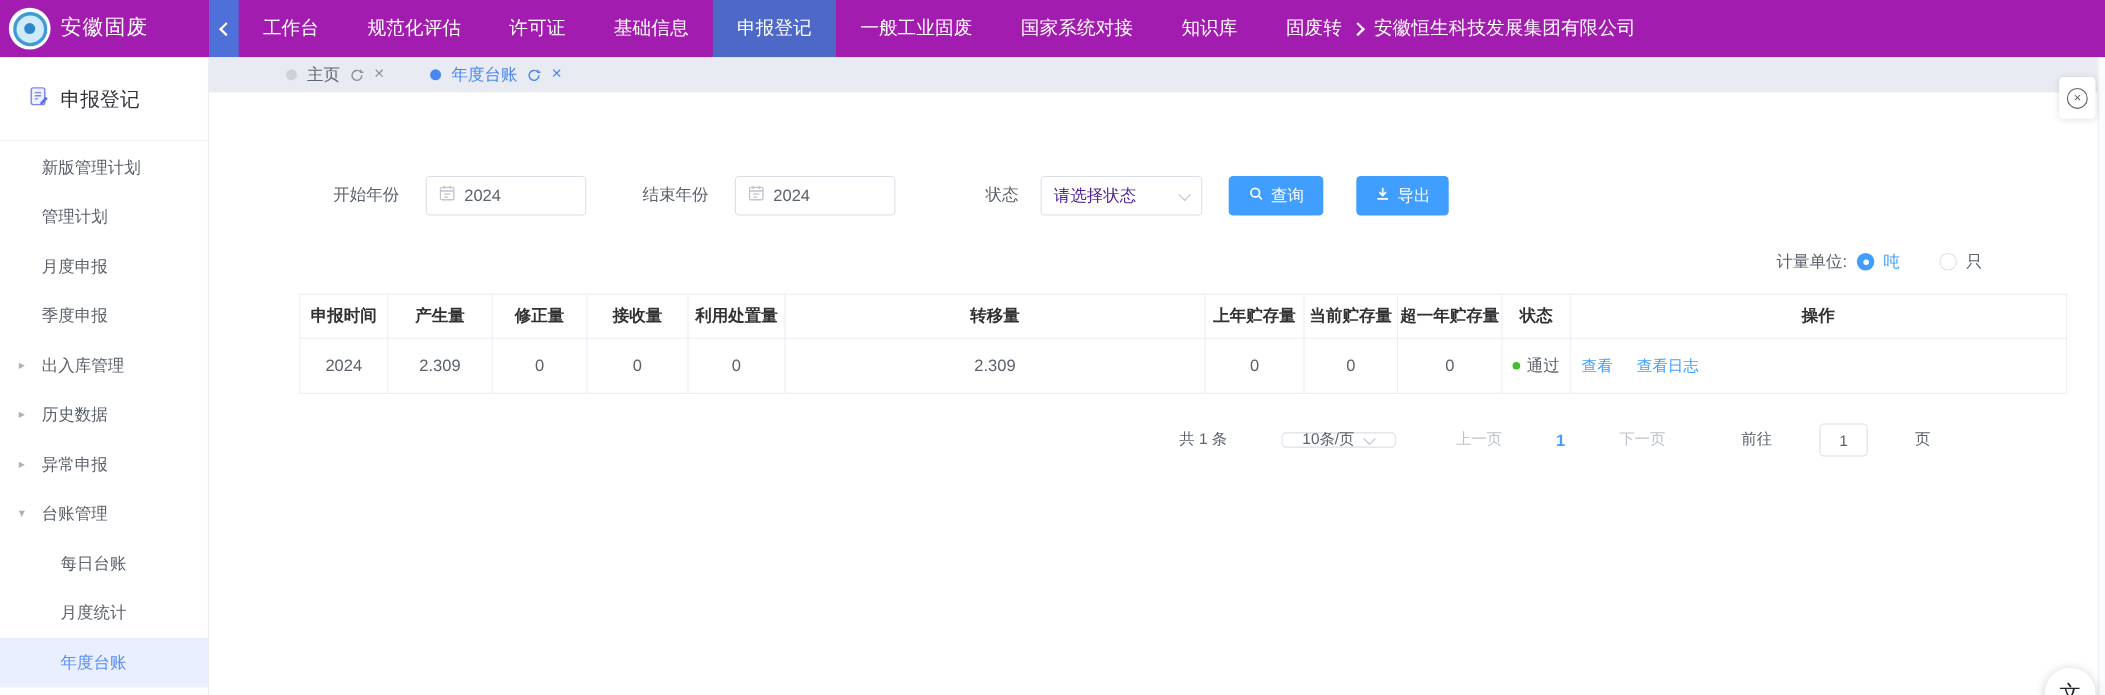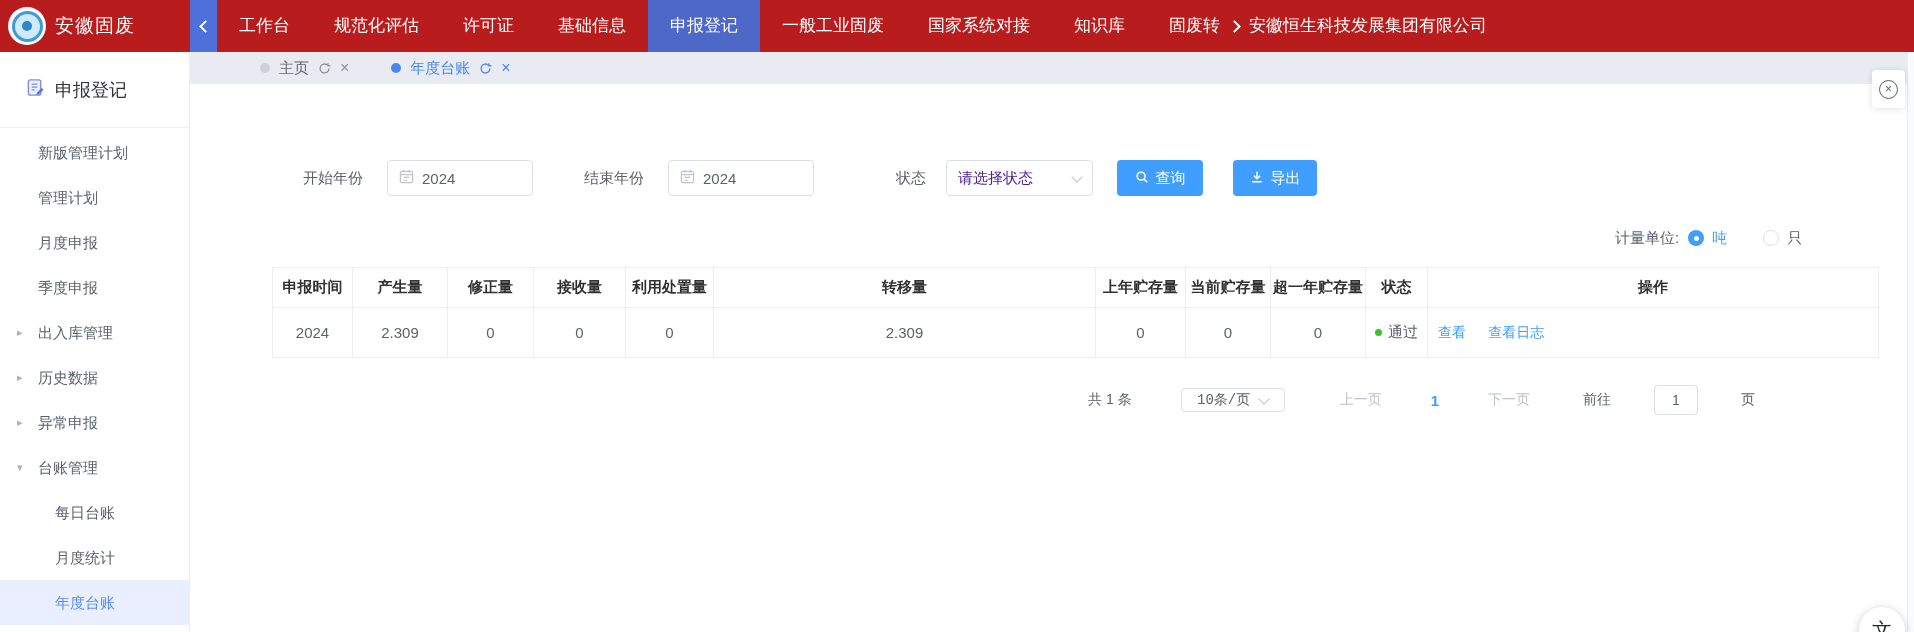--- a/index.html
+++ b/index.html
@@ -1,20 +1,20 @@
 <!DOCTYPE html>
 <html><head>
 <meta charset="utf-8">
 <style>
   * { margin:0; padding:0; box-sizing:border-box; }
   body { background:#ccc; font-family:"Liberation Sans", sans-serif; }
   .app { position:relative; width:1914px; height:632px; background:#fff; overflow:hidden; }
 
   
-  .topbar { position:absolute; left:0; top:0; width:100%; height:52px; background:#b91c1c; color:#fff; }
+  .topbar { position:absolute; left:0; top:0; width:100%; height:52px; background:#a21caf; color:#fff; }
   .logo { position:absolute; left:8px; top:7px; width:38px; height:38px; border-radius:50%; background:#fff;
           display:flex; align-items:center; justify-content:center; }
   .logo-inner { width:31px; height:31px; border-radius:50%; background:#cfeafa; border:3px solid #3f9ad6; position:relative; }
   .logo-inner::after { content:""; position:absolute; left:50%; top:50%; width:10px; height:10px; margin:-5px 0 0 -5px;
           border-radius:50%; background:#2e86c8; }
   .brand { position:absolute; left:55px; top:0; line-height:52px; font-size:19px; letter-spacing:1px; }
   .nav-collapse { position:absolute; left:190px; top:0; width:27px; height:52px; background:#4f70d8;
           display:flex; align-items:center; justify-content:center; cursor:pointer; }
   .chev { display:inline-block; width:9px; height:9px; border-right:2px solid #fff; border-bottom:2px solid #fff; }
   .chev-left  { transform:rotate(135deg); margin-left:4px; }
@@ -81,25 +81,25 @@
 
   .data-table { position:absolute; left:82px; top:171px; width:1606px; border-collapse:collapse; table-layout:fixed; }
   .data-table th, .data-table td { border:1px solid #ebeef5; text-align:center; }
   .data-table th { height:40px; font-size:15px; font-weight:700; color:#303133; }
   .data-table td { height:50px; font-size:15px; color:#5c626b; }
   td.actions { text-align:left; padding-left:10px; }
   .link { color:#409eff; font-size:14px; margin-right:18px; cursor:pointer; text-decoration:none; }
   .status-dot { display:inline-block; width:7px; height:7px; border-radius:50%; background:#41c02f; margin-right:6px; vertical-align:1px; }
 
   .pagination { position:absolute; top:289px; right:152px; height:30px; display:flex; align-items:center; font-size:14px; color:#5c626b;gap:35px; }
-  .pg-select { width:104px; height:24px; border:1px solid #dcdfe6; border-radius:4px; display:flex; align-items:center;
-          justify-content:center; gap:10px; margin:0 14px; cursor:pointer; color:#5c626b;font-family:Liberation Mono, monospace; }
+  .pg-select { width:104px; height:14px; border:1px solid #dcdfe6; border-radius:4px; display:flex; align-items:center;
+          justify-content:center; gap:10px; margin:0 14px; cursor:pointer; color:#5c626b; }
   .pg-btn { color:#bfc4cc; margin:0 6px; cursor:default; }
   .pg-num { color:#409eff; font-weight:700; margin:0 8px; font-size:15px; cursor:pointer; }
-  .pg-goto { margin-left:12px; }
+  .pg-goto { margin-left:28px; }
   .pg-input { width:44px; height:30px; border:1px solid #dcdfe6; border-radius:4px; text-align:center; font-size:14px;
           color:#5c626b; margin:0 8px; outline:none; font-family:inherit; }
 
   .scroll-track { position:absolute; right:0; top:52px; width:7px; bottom:0; background:#fafbfc; border-left:1px solid #ebedf0; }
   .float-btn { position:absolute; left:1859px; top:607px; width:46px; height:46px; border-radius:50%; background:#fff;
           box-shadow:0 2px 10px rgba(0,0,0,.22); display:flex; align-items:center; justify-content:center;
           font-size:20px; color:#23262b; cursor:pointer; z-index:6; }
 </style>
 </head>
 <body>

